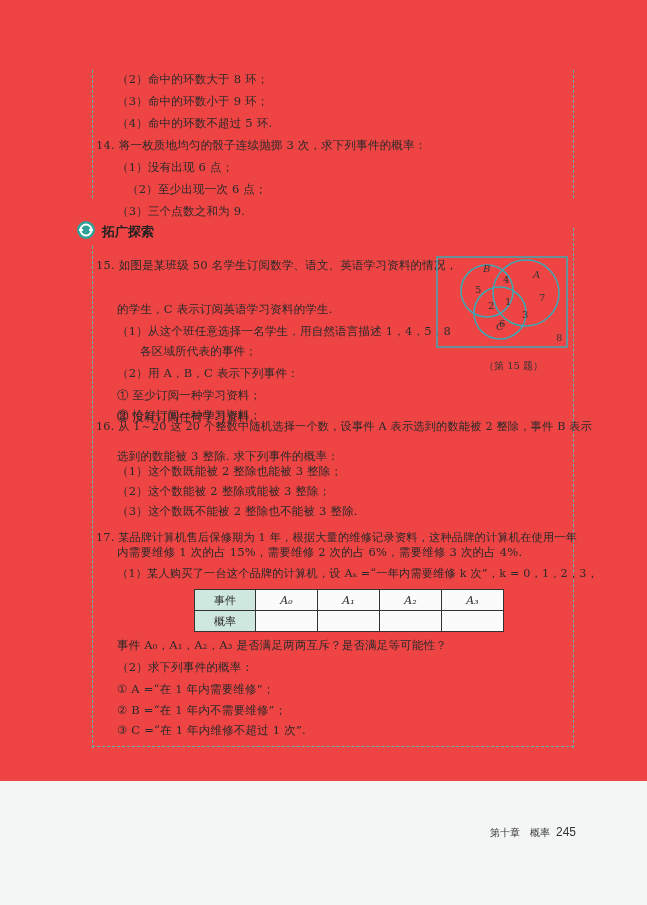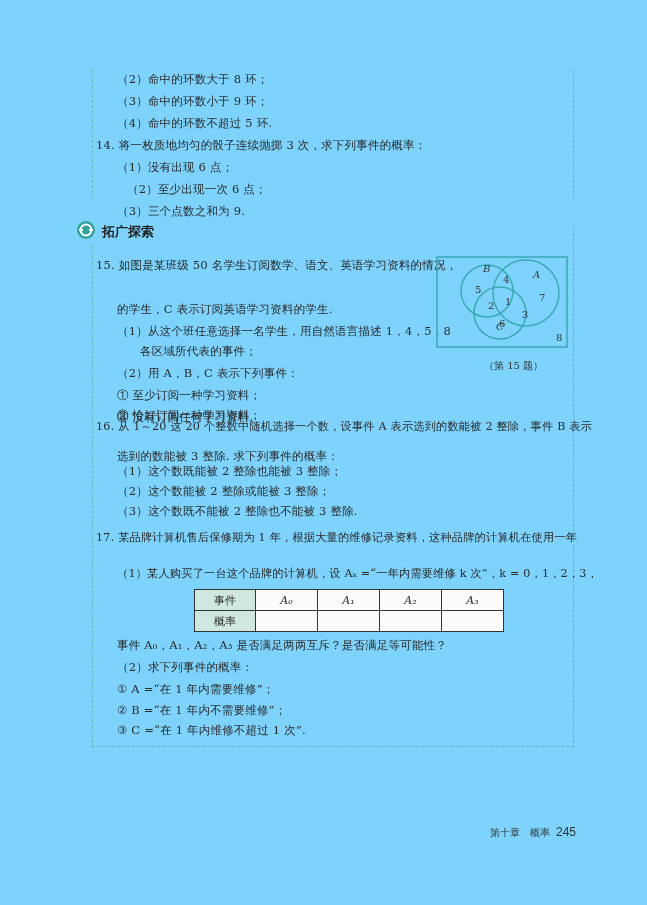--- a/index.html
+++ b/index.html
@@ -1,18 +1,18 @@
 <!DOCTYPE html>
 <html><head>
 <meta charset="utf-8">
 <style>
   html, body { margin:0; padding:0; }
   body { width:647px; height:905px; background:#f4f6f5; position:relative; overflow:hidden;
          font-family:"DejaVu Serif", "Liberation Serif", serif; color:#2a2a2a; }
-  .page { position:absolute; left:0; top:0; width:647px; height:905px; background:#7dd3fc; }
+  .page { position:absolute; left:0; top:0; width:647px; height:781px; background:#ef4444; }
   .dash-v { position:absolute; width:0; border-left:1.5px dashed #5fb9b0; }
   .dash-h { position:absolute; height:0; border-top:1.5px dashed #5fb9b0; }
   .line { position:absolute; font-size:11.5px; line-height:14px; white-space:nowrap; letter-spacing:0.2px; }
   .heading { position:absolute; left:76px; top:220px; display:flex; align-items:center; gap:6px; }
   .heading-label { font-family:"DejaVu Sans", "Liberation Sans", sans-serif; font-weight:bold; font-size:13px; color:#222; }
   .venn { position:absolute; left:436px; top:256px; }
   .venn-caption { position:absolute; left:484px; top:359px; font-size:10px; color:#333; }
   table.events { position:absolute; left:194px; top:590px; border-collapse:collapse; font-size:11px; }
   table.events td { border:1px solid #333; height:18px; text-align:center; background:#fbfbfb; }
   table.events td.hdr { background:#cfe8df; width:58px; }
@@ -82,20 +82,21 @@
   </svg>
   <div class="venn-caption">（第 15 题）</div>
 
   <div class="line" style="left:96px; top:420px; font-size:11.2px;">16. 从 1～20 这 20 个整数中随机选择一个数，设事件 A 表示选到的数能被 2 整除，事件 B 表示</div>
   <div class="line" style="left:117px; top:442px;margin-top:7px;">选到的数能被 3 整除. 求下列事件的概率：</div>
   <div class="line" style="left:117px; top:464px;">（1）这个数既能被 2 整除也能被 3 整除；</div>
   <div class="line" style="left:117px; top:484px;">（2）这个数能被 2 整除或能被 3 整除；</div>
   <div class="line" style="left:117px; top:504px;">（3）这个数既不能被 2 整除也不能被 3 整除.</div>
 
   <div class="line" style="left:96px; top:531px; font-size:11.2px;">17. 某品牌计算机售后保修期为 1 年，根据大量的维修记录资料，这种品牌的计算机在使用一年</div>
+  <div class="line" style="left:117px; top:545px;">内需要维修 1 次的占 15%，需要维修 2 次的占 6%，需要维修 3 次的占 4%.</div>
   <div class="line" style="left:117px; top:567px; font-size:11.2px;">（1）某人购买了一台这个品牌的计算机，设 Aₖ =“一年内需要维修 k 次”，k = 0，1，2，3，</div>
 
   <table class="events" style="top:589px;">
     <tbody>
         <tr>
       <td class="hdr">事件</td>
       <td class="cell">A₀</td>
       <td class="cell">A₁</td>
       <td class="cell">A₂</td>
       <td class="cell">A₃</td>

